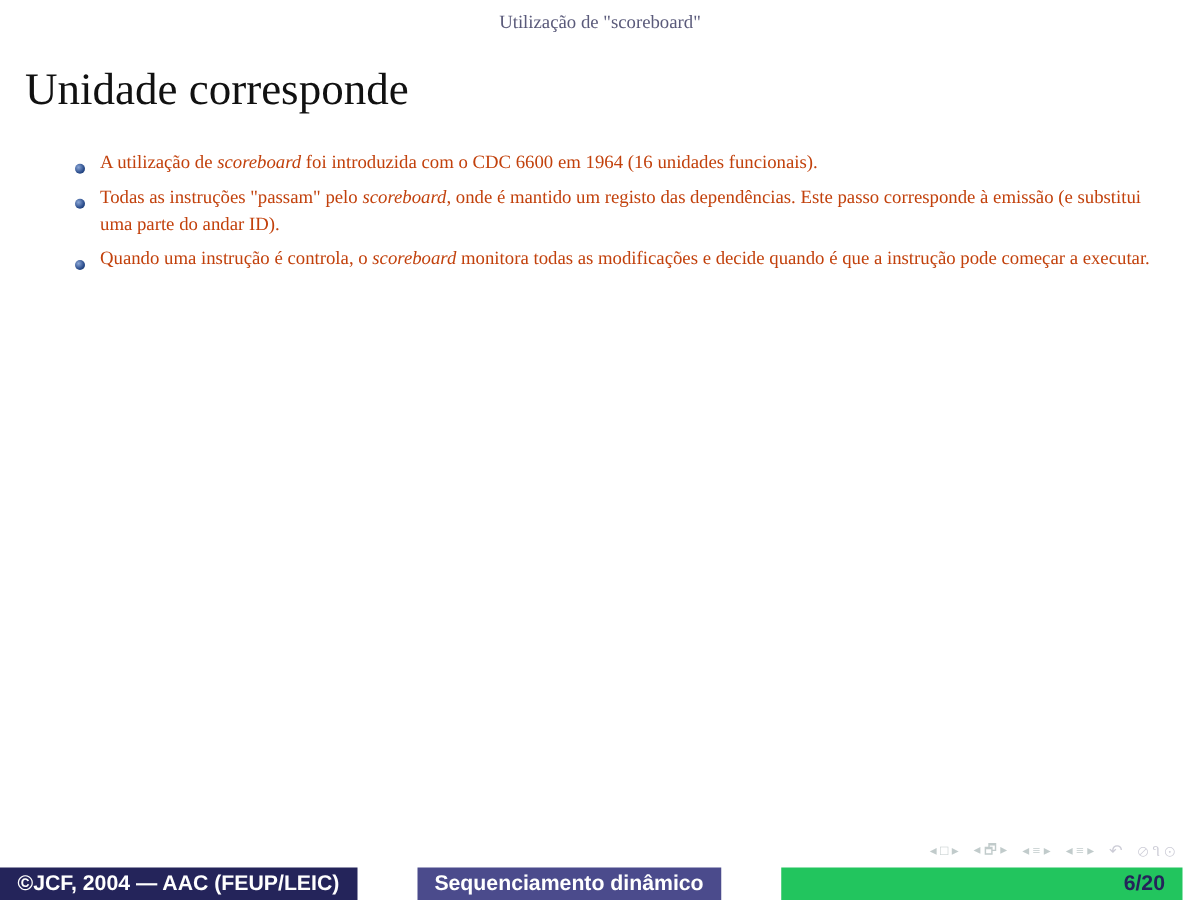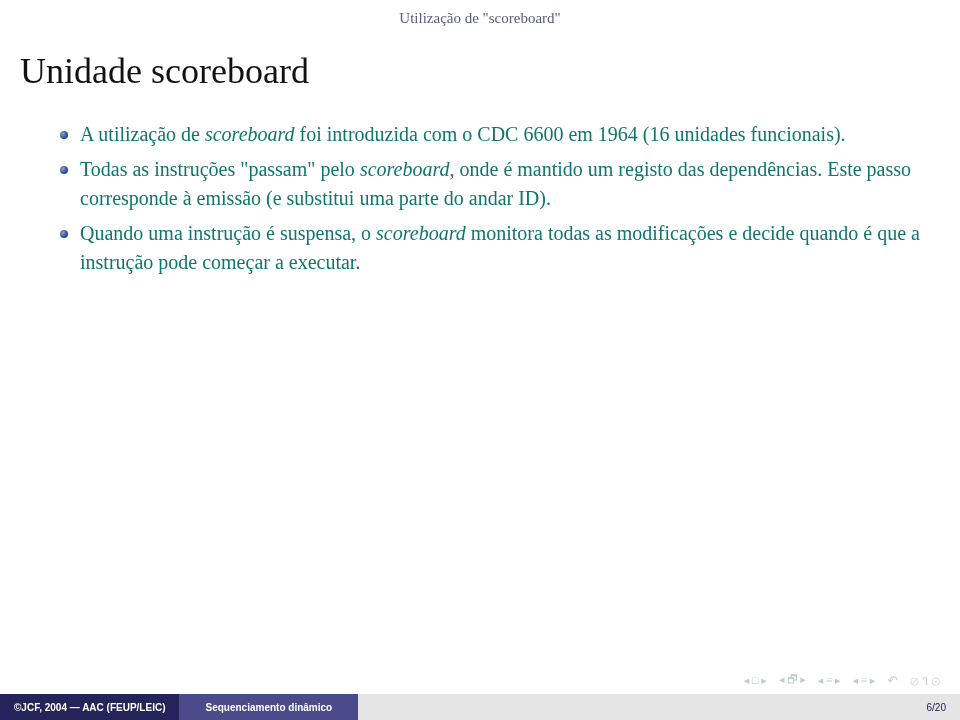--- a/index.html
+++ b/index.html
@@ -24,108 +24,110 @@
     left: 20px;
     font-size: 36px;
     font-weight: normal;
     color: #111;
   }
   .content {
     position: absolute;
     top: 120px;
     left: 60px;
     right: 40px;
-    font-size: 20px;
+    font-size: 15px;
     line-height: 1.45;
-    color: #0f766e;
+    color: #c2410c;
   }
   .content ul { list-style: none; }
   .content > ul > li {
     position: relative;
     padding-left: 20px;
     margin-bottom: 6px;
   }
   .content > ul > li::before {
     content: "";
     position: absolute;
     left: 0; top: 11px;
     width: 8px; height: 8px;
     border-radius: 50%;
     background: radial-gradient(circle at 35% 35%, #8aa6d6 0%, #2b4d8c 60%, #0b2a5b 100%);
   }
   .italic { font-style: italic; }
   .footer {
     position: absolute;
-    bottom: 0; left: 0; right: 0;
+    bottom: 0; left: 0; right: 14px;
     height: 26px;
     display: flex;
     align-items: center;
-    font-size: 10px;
+    font-size: 17px;
+    gap: 48px;
   }
   .footer-left {
     background: #24245a;
     color: #fff;
     padding: 0 14px;
     height: 100%;
     display: flex;
     align-items: center;
     font-weight: bold;
     font-family: Helvetica, Arial, sans-serif;
   }
   .footer-mid {
     background: #4b4b8c;
     color: #fff;
-    padding: 0 26px;
+    padding: 0 14px;
     height: 100%;
     display: flex;
     align-items: center;
     font-weight: bold;
     flex: 0 0 auto;
     font-family: Helvetica, Arial, sans-serif;
   }
   .footer-right {
-    background: #e5e5e5;
+    background: #22c55e;
     color: #24245a;
     padding: 0 14px;
     height: 100%;
     flex: 1;
     display: flex;
     align-items: center;
     justify-content: flex-end;
     font-family: Helvetica, Arial, sans-serif;
+    font-weight: bold;
   }
   .nav-icons {
     position: absolute;
     right: 20px;
     bottom: 30px;
     display: flex;
     gap: 12px;
     align-items: center;
     color: #aab;
     font-size: 13px;
   }
   .nav-icons span { opacity: 0.6; }
   .tri { font-size: 11px; color: #9aa; }
 </style>
 </head>
 <body>
 
 <div class="section-label">Utilização de "scoreboard"</div>
-<div class="title">Unidade scoreboard</div>
+<div class="title">Unidade corresponde</div>
 
 <div class="content">
   <ul>
     <li>
       <span>A utilização de </span><span class="italic">scoreboard</span><span> foi introduzida com o CDC 6600 em 1964 (16 unidades funcionais).</span>
     </li>
     <li>
       <span>Todas as instruções "passam" pelo </span><span class="italic">scoreboard</span><span>, onde é mantido um registo das dependências. Este passo corresponde à emissão (e substitui uma parte do andar ID).</span>
     </li>
     <li>
-      <span>Quando uma instrução é suspensa, o </span><span class="italic">scoreboard</span><span> monitora todas as modificações e decide quando é que a instrução pode começar a executar.</span>
+      <span>Quando uma instrução é controla, o </span><span class="italic">scoreboard</span><span> monitora todas as modificações e decide quando é que a instrução pode começar a executar.</span>
     </li>
   </ul>
 </div>
 
 <div class="nav-icons">
   <span class="tri">◂ □ ▸</span>
   <span class="tri">◂ 🗗 ▸</span>
   <span class="tri">◂ ≡ ▸</span>
   <span class="tri">◂ ≡ ▸</span>
   <span>↶</span>

